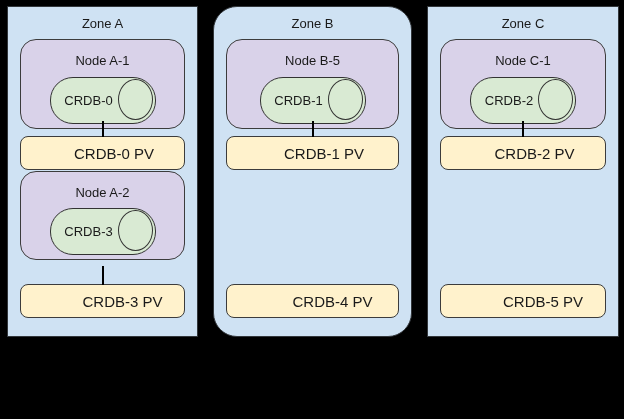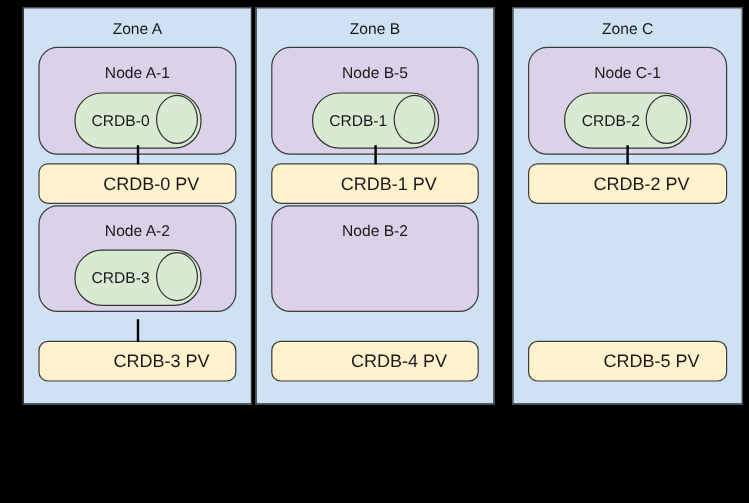--- a/index.html
+++ b/index.html
@@ -9,22 +9,22 @@
     position: relative;
     font-family: "Liberation Sans", sans-serif;
     color: #111111;
     overflow: hidden;
   }
   .zone {
     position: absolute; top: 6px; height: 329px;
     background: #cfe2f3;
     border: 1px solid #33373b;
   }
-  .zone-a { left: 7px;   width: 189px; margin-left: 12px; }
-  .zone-b { left: 213px; width: 197px; }
+  .zone-a { left: 7px;   width: 189px; }
+  .zone-b { left: 213px; width: 197px; border-radius: 24px; }
   .zone-c { left: 427px; width: 190px; }
   .zone-label {
     position: absolute; top: 9px; left: 0; right: 0;
     text-align: center; font-size: 13px; color: #1a1a1a;
   }
   .node {
     position: absolute; left: 12px; right: 12px;
     background: #d9d2e9;
     border: 1px solid #3c3c3c;
     border-radius: 16px;
@@ -107,23 +107,20 @@
   <div class="node row1">
     <div class="node-label">Node B-5</div>
     <div class="cylinder">
       <div class="cylinder-cap"></div>
       <div class="cylinder-label">CRDB-1</div>
     </div>
   </div>
   <div class="connector c1"></div>
   <div class="pv row1">CRDB-1 PV</div>
 
-  <div class="node row2">
-    <div class="node-label">Node B-2</div>
-  </div>
   <div class="pv row2">CRDB-4 PV</div>
 </div>
 
 <div class="zone zone-c">
   <div class="zone-label">Zone C</div>
 
   <div class="node row1">
     <div class="node-label">Node C-1</div>
     <div class="cylinder">
       <div class="cylinder-cap"></div>

